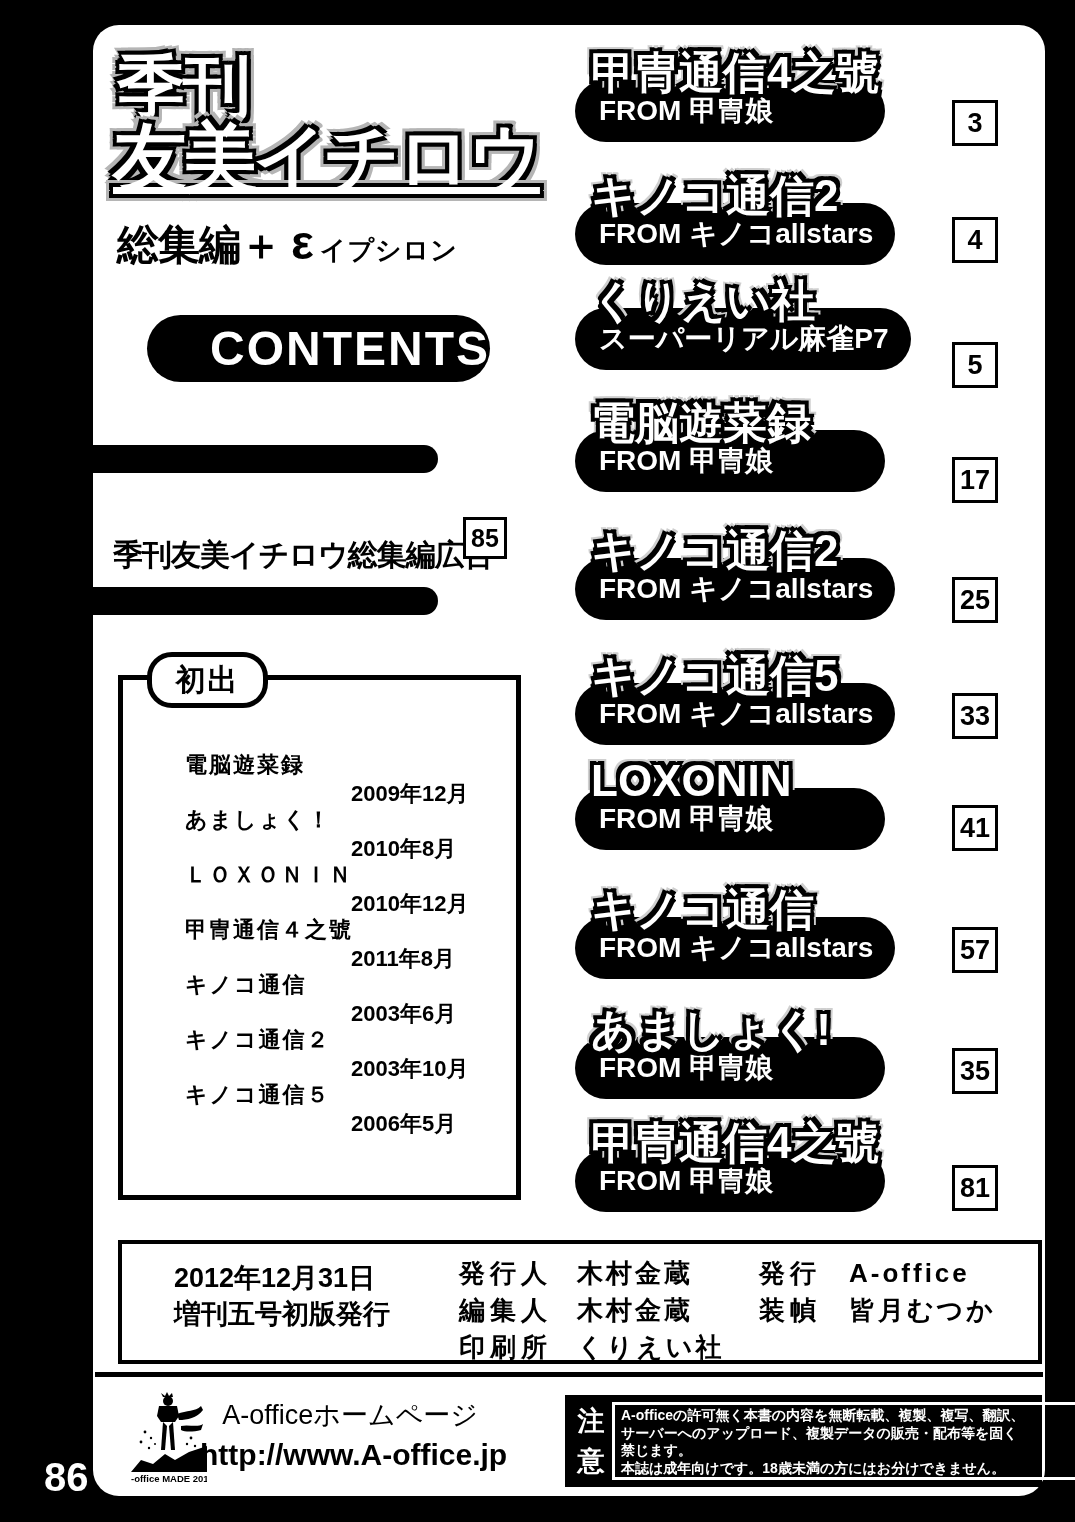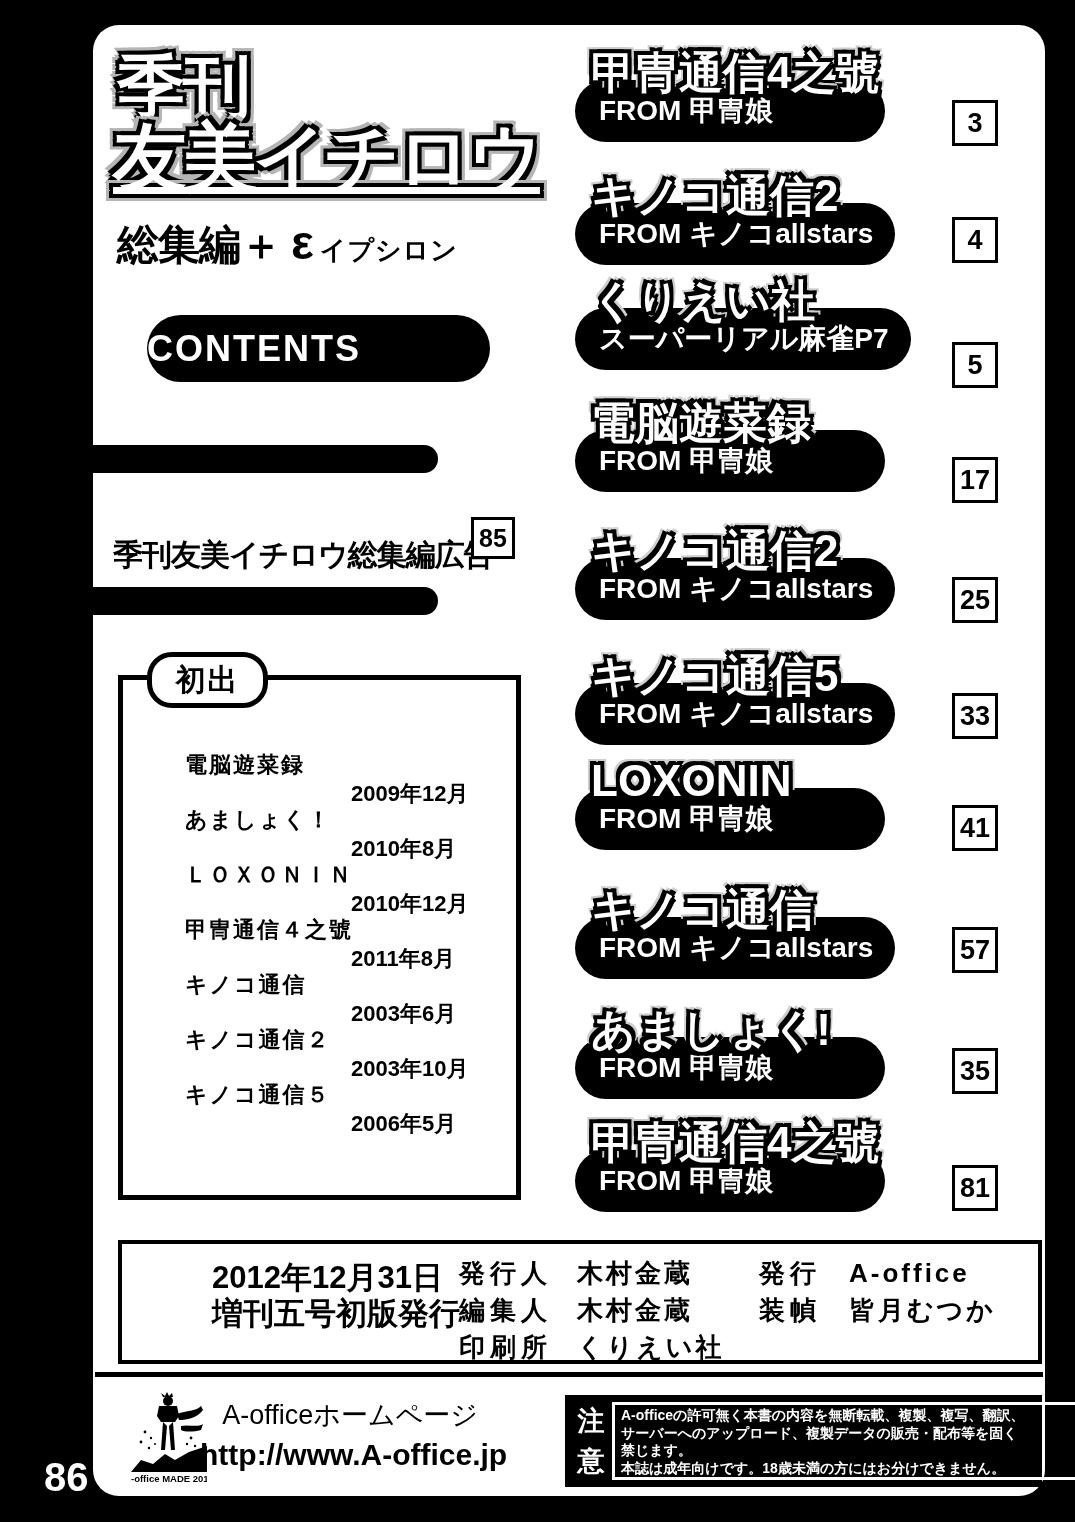--- a/index.html
+++ b/index.html
@@ -30,35 +30,35 @@
   .hdr1{left:24px;top:27px;font-size:68px;letter-spacing:-2px;text-align:right;}
   .hdr2{left:20px;top:96px;font-size:74px;letter-spacing:-4px;text-decoration:underline;}
   .hdr3{left:24px;top:190px;color:#000;font-weight:900;white-space:nowrap;}
   .hdr3 .h3a{font-size:42px;letter-spacing:-1px;}
   .hdr3 .h3b{font-size:48px;padding:0 6px 0 10px;}
   .hdr3 .h3c{font-size:26px;letter-spacing:1px;}
 
   
   .contents-pill{
     left:54px;top:290px;width:343px;height:67px;border-radius:34px;background:#000;
-    display:flex;align-items:center;justify-content:flex-start;
-    color:#fff;font-size:36px;font-weight:900;letter-spacing:2px;
+    display:flex;align-items:center;justify-content:flex-end;
+    color:#fff;font-size:48px;font-weight:900;letter-spacing:2px;
   }
 
   
   .bar{left:0;width:345px;height:28px;background:#000;border-radius:0 14px 14px 0;}
 
   
   .ad-line{left:20px;top:510px;font-size:30px;font-weight:900;letter-spacing:-1px;color:#000;white-space:nowrap;}
   .pagebox{
     border:3px solid #000;background:#fff;color:#000;
     display:flex;align-items:center;justify-content:center;
     font-weight:700;
   }
-  .ad-pagebox{left:378px;top:492px;width:38px;height:36px;font-size:25px;text-align:right;}
+  .ad-pagebox{left:370px;top:492px;width:38px;height:36px;font-size:25px;text-align:right;}
 
   
   .toc-entry{position:absolute;left:482px;width:400px;}
   .toc-title{
     position:relative;z-index:2;margin-left:16px;
     font-size:44px;font-weight:900;line-height:46px;white-space:nowrap;
     color:#fff;
     text-shadow:
       -3px -3px 0 #000,0 -3px 0 #000,3px -3px 0 #000,
       -3px 0 0 #000,3px 0 0 #000,
@@ -81,21 +81,21 @@
     background:#fff;display:flex;align-items:center;justify-content:center;
     font-size:30px;font-weight:900;color:#000;letter-spacing:2px;z-index:3;
   }
   .fp-list{position:absolute;left:0;top:73px;width:100%;}
   .fp-row{height:55px;}
   .fp-name{margin-left:62px;font-size:22px;font-weight:700;line-height:24px;color:#000;letter-spacing:2px;white-space:nowrap;}
   .fp-date{margin-left:228px;margin-top:6px;font-size:22px;font-weight:700;line-height:22px;color:#000;white-space:nowrap;}
 
   
   .colo-box{left:25px;top:1215px;width:924px;height:124px;border:4px solid #000;box-sizing:border-box;background:#fff;}
-  .colo-date{position:absolute;left:52px;top:16px;font-size:31px;font-weight:700;line-height:36px;color:#000;white-space:nowrap;margin-left:38px;}
+  .colo-date{position:absolute;left:52px;top:16px;font-size:27px;font-weight:700;line-height:36px;color:#000;white-space:nowrap;}
   .colo-col{position:absolute;top:12px;}
   .colo-col1{left:337px;}
   .colo-col2{left:637px;}
   .colo-row{height:37px;font-size:26px;font-weight:700;color:#000;white-space:nowrap;}
   .colo-row .lbl{display:inline-block;min-width:118px;letter-spacing:5px;}
   .colo-col2 .colo-row .lbl{min-width:90px;}
   .colo-row .val{letter-spacing:3px;}
 
   
   .divider{left:2px;top:1347px;width:948px;height:5px;background:#000;}

